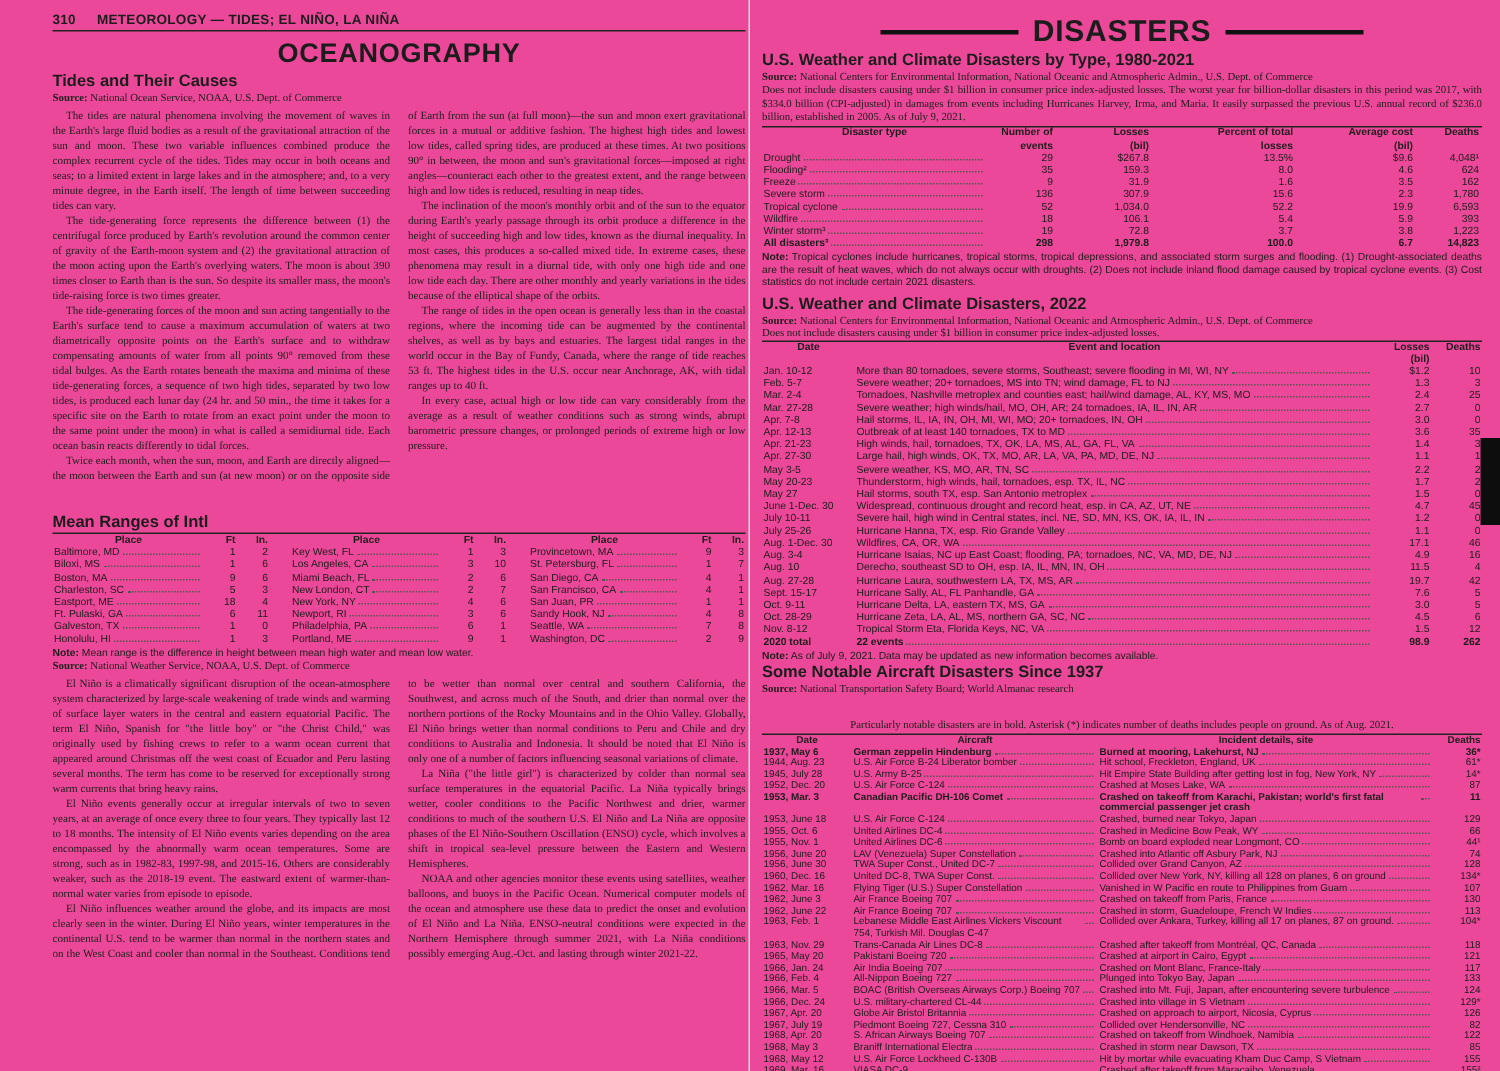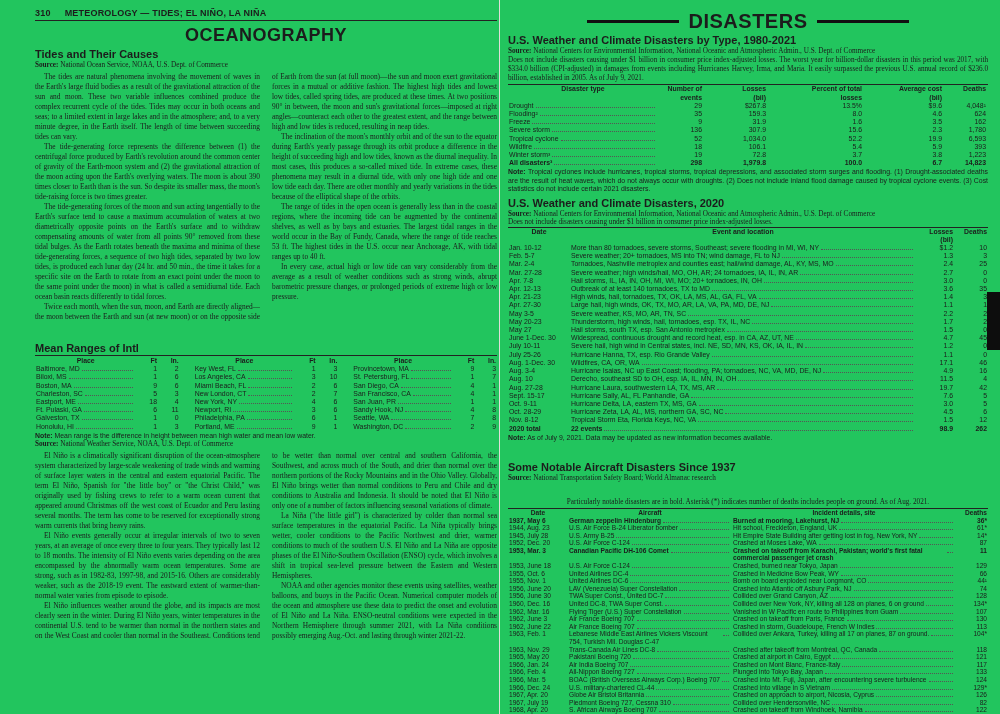--- a/index.html
+++ b/index.html
@@ -1,17 +1,17 @@
 <!DOCTYPE html>
 <html><head>
 <meta charset="utf-8">
 <style>
   * { box-sizing: border-box; margin: 0; padding: 0; }
   body { background: #e9e7e1; font-family: "Liberation Sans", sans-serif; color: #1c1c1c; }
-  .spread { width: 1000px; height: 714px; background: #22c55e; position: relative; display: flex; overflow: hidden; }
+  .spread { width: 1000px; height: 714px; background: #ec4899; position: relative; display: flex; overflow: hidden; }
   .page { width: 500px; height: 714px; overflow: hidden; }
   .page.left  { padding: 8px 2px 0 35px; border-right: 1px solid #e0ded6; }
   .page.right { padding: 8px 12px 0 8px; }
 
   
   .running-head { display: flex; align-items: baseline; gap: 14px; border-bottom: 1.5px solid #222;
                   padding-bottom: 2px; margin-bottom: 4px; font-size: 9px; font-weight: 700; letter-spacing: .2px; }
   .running-head .pgnum { font-weight: 700; }
 
   h1.section { text-align: center; font-size: 18px; font-weight: 800; letter-spacing: .5px; margin: 2px 0 2px; }
@@ -542,21 +542,21 @@
             <td class="num">6.7</td>
             <td class="num">14,823</td>
           </tr>
         </tbody>
     </table>
     <div class="note">
       <b>Note:</b>
       <span>Tropical cyclones include hurricanes, tropical storms, tropical depressions, and associated storm surges and flooding. (1) Drought-associated deaths are the result of heat waves, which do not always occur with droughts. (2) Does not include inland flood damage caused by tropical cyclone events. (3) Cost statistics do not include certain 2021 disasters.</span>
     </div>
 
-    <h2 class="sub" style="margin-top:3px">U.S. Weather and Climate Disasters, 2020</h2>
+    <h2 class="sub" style="margin-top:3px">U.S. Weather and Climate Disasters, 2022</h2>
     <div class="source" style="margin-bottom:0">
       <b>Source:</b>
       <span>National Centers for Environmental Information, National Oceanic and Atmospheric Admin., U.S. Dept. of Commerce</span><br>
       <span>Does not include disasters causing under $1 billion in consumer price index-adjusted losses.</span>
     </div>
 
     <table class="t2020">
       <colgroup>
           <col class="c1">
           <col class="c2">
@@ -826,21 +826,21 @@
             <td class="num">98.9</td>
             <td class="num">262</td>
           </tr>
         </tbody>
     </table>
     <div class="note">
       <b>Note:</b>
       <span>As of July 9, 2021. Data may be updated as new information becomes available.</span>
     </div>
 
-    <h2 class="sub" style="margin-top:19px">Some Notable Aircraft Disasters Since 1937</h2>
+    <h2 class="sub" style="margin-top:0">Some Notable Aircraft Disasters Since 1937</h2>
     <div class="source" style="margin-bottom:16px">
       <b>Source:</b>
       <span>National Transportation Safety Board; World Almanac research</span>
     </div>
     <div class="intro" style="text-align:center;margin-bottom:0">Particularly notable disasters are in bold. Asterisk (*) indicates number of deaths includes people on ground. As of Aug. 2021.</div>
 
     <table class="air">
       <colgroup>
           <col class="c1">
           <col class="c2">

